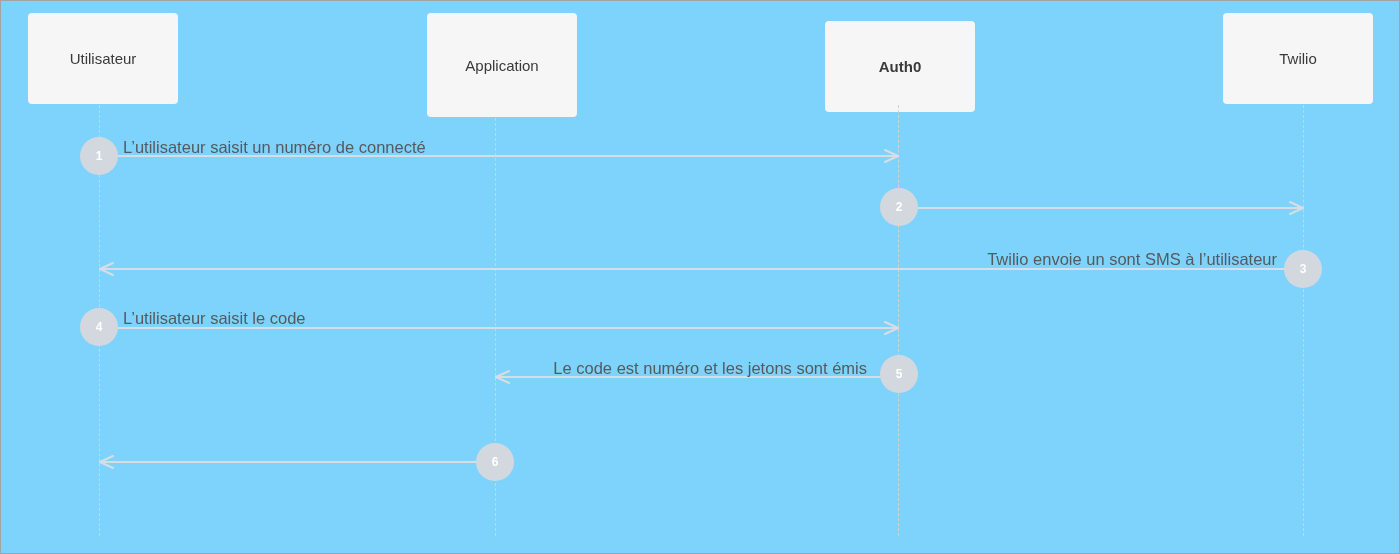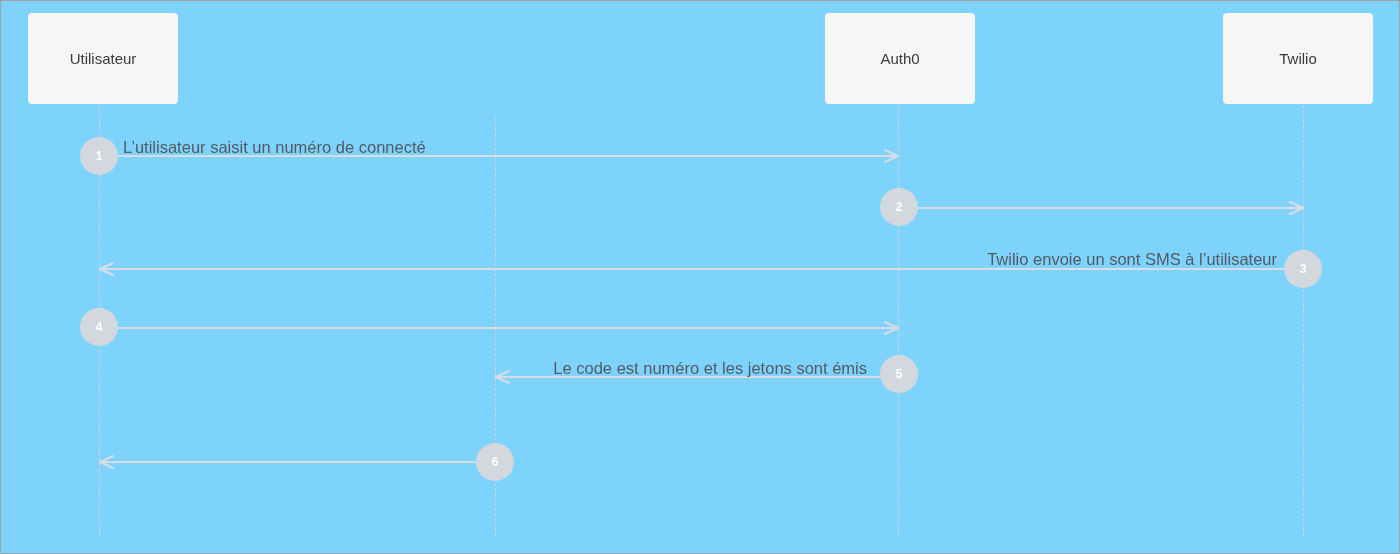--- a/index.html
+++ b/index.html
@@ -18,21 +18,24 @@
           display: flex; align-items: center; justify-content: center; }
 </style>
 </head>
 <body>
 
 <div class="frame">
 
   <div class="actor" style="left:27px; top:12px; width:150px; height:91px;">
     <span>Utilisateur</span>
   </div>
-  <div class="actor" style="left:824px; top:12px; width:150px; height:91px;">
+  <div class="actor" style="left:426px; top:12px; width:150px; height:104px;">
+    <span>Application</span>
+  </div>
+  <div class="actor" style="left:824px; top:20px; width:150px; height:91px;font-weight:bold;">
     <span>Auth0</span>
   </div>
   <div class="actor" style="left:1222px; top:12px; width:150px; height:91px;">
     <span>Twilio</span>
   </div>
 
   <div class="lifeline" style="left:98px; top:104px; height:431px;"></div>
   <div class="lifeline" style="left:494px; top:117px; height:418px;"></div>
   <div class="lifeline" style="left:897px; top:104px; height:431px;"></div>
   <div class="lifeline" style="left:1302px; top:104px; height:431px;"></div>
@@ -55,20 +58,21 @@
       <line x1="879" y1="376" x2="495" y2="376"></line>
       <polyline points="508,370 495,376 508,382"></polyline>
 
       <line x1="475" y1="461" x2="99" y2="461"></line>
       <polyline points="112,455 99,461 112,467"></polyline>
     </g>
   </svg>
 
   <div class="msg-label" style="left:122px; top:136px;">L’utilisateur saisit un numéro de connecté</div>
   <div class="msg-label" style="right:122px; top:248px;">Twilio envoie un sont SMS à l’utilisateur</div>
+  <div class="msg-label" style="left:122px; top:307px;">L’utilisateur saisit le code</div>
   <div class="msg-label" style="right:532px; top:357px;">Le code est numéro et les jetons sont émis</div>
 
   <div class="step" style="left:79px; top:136px;">
     <span>1</span>
   </div>
   <div class="step" style="left:879px; top:187px;">
     <span>2</span>
   </div>
   <div class="step" style="left:1283px; top:249px;">
     <span>3</span>

